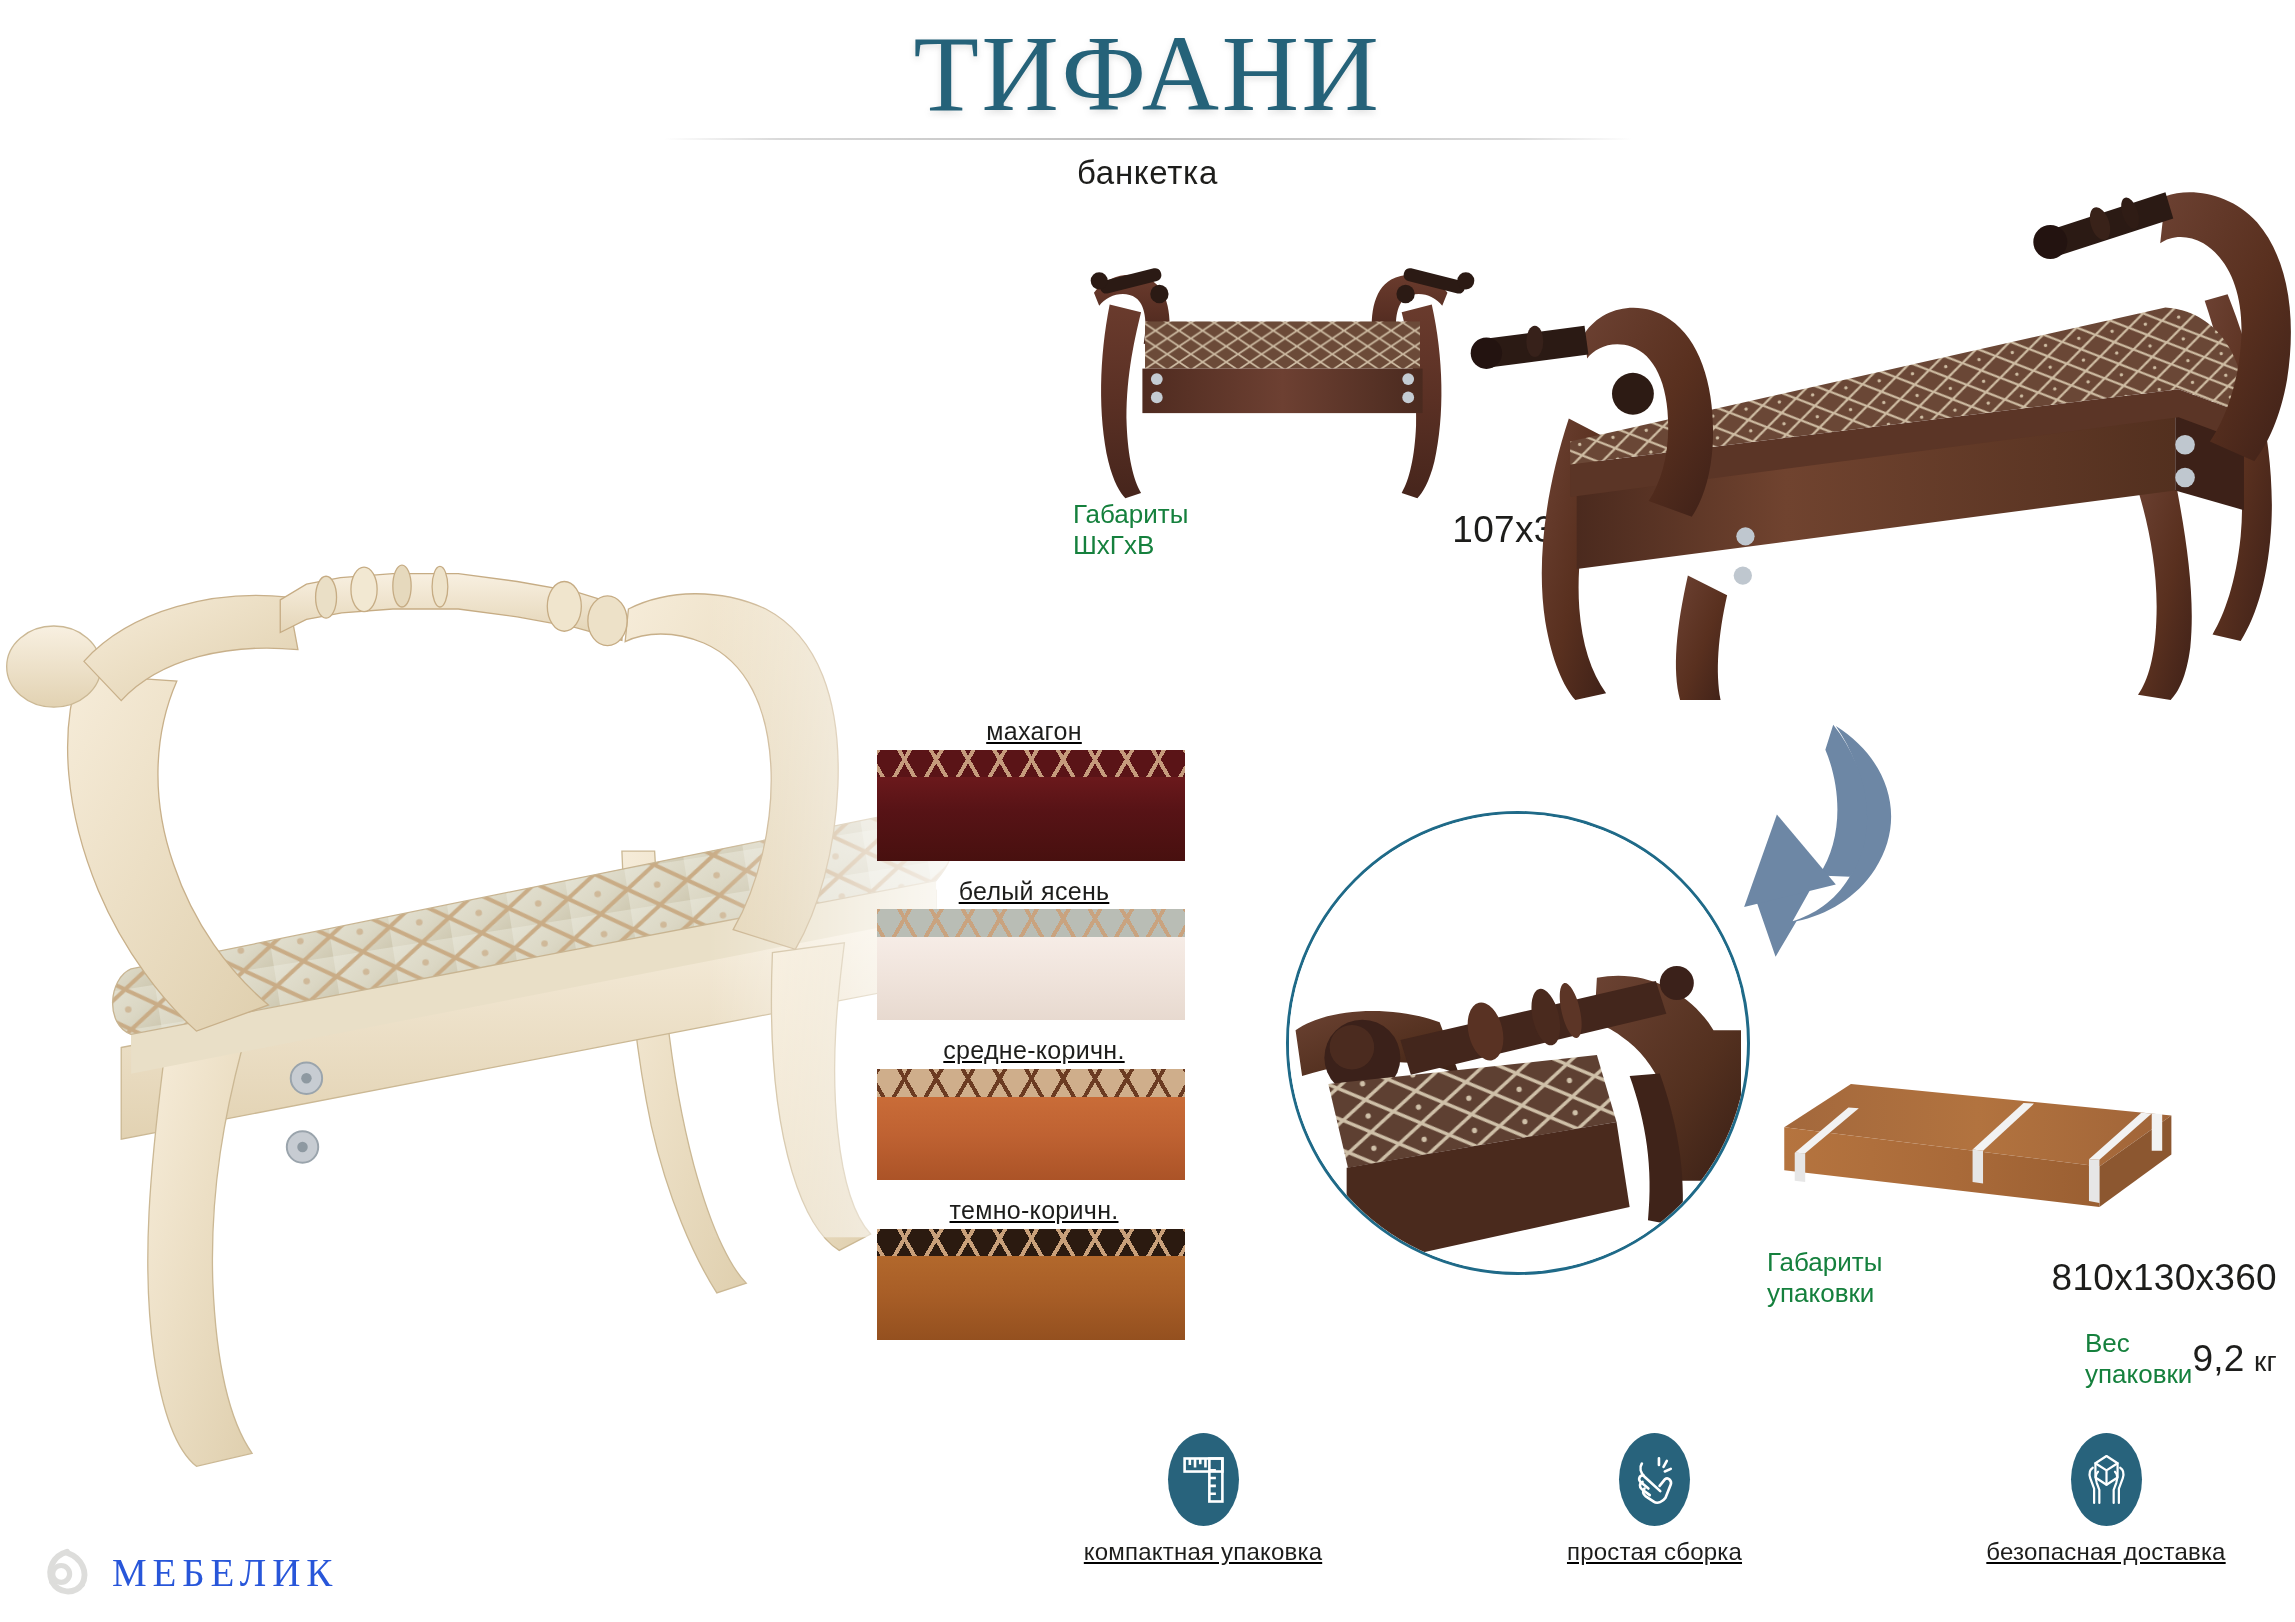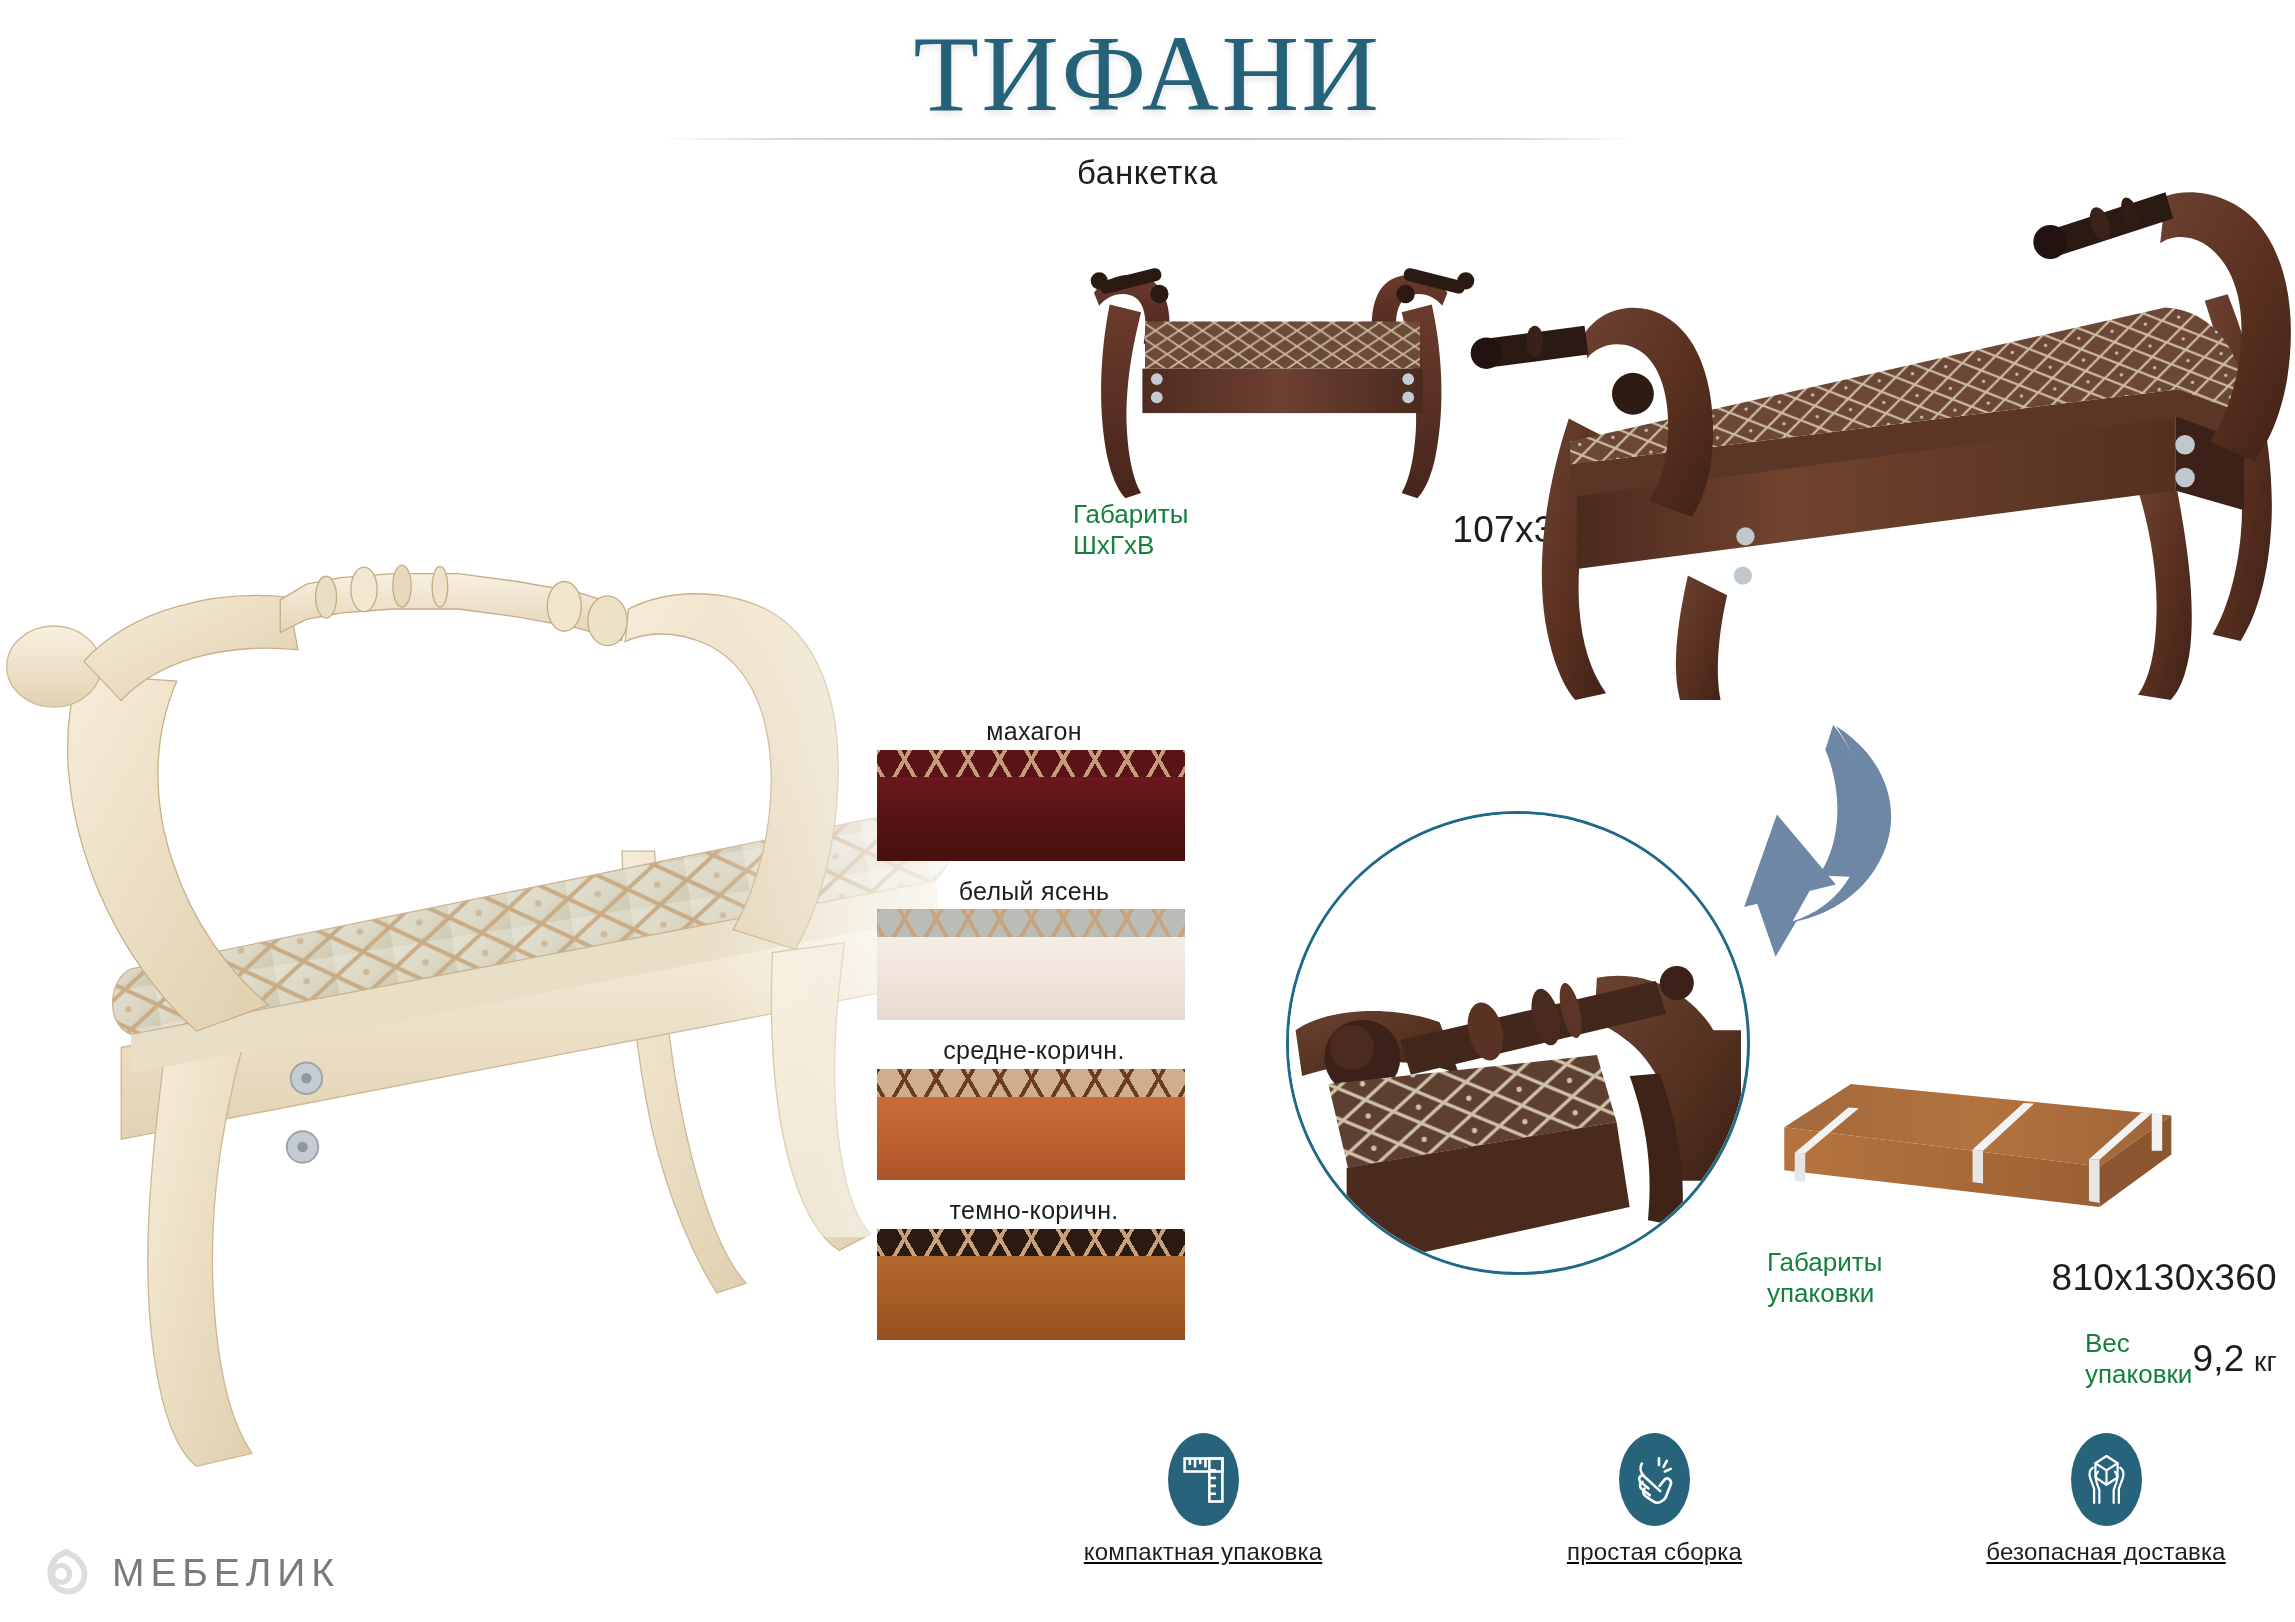--- a/index.html
+++ b/index.html
@@ -38,21 +38,21 @@
   .spec-label{
     font-size:26px;line-height:1.18;color:#15803d;font-weight:400;
     white-space:pre-line;text-align:left;
   }
   .spec-value{
     font-size:37px;color:#1d1d1b;font-weight:400;letter-spacing:0.3px;white-space:nowrap;
   }
   .spec-value .unit{font-size:28px;}
 
   
-  #swatch-stack{position:absolute;left:877px;top:717px;width:314px;}
+  #swatch-stack{position:absolute;left:877px;top:717px;width:314px;text-decoration:underline;}
   .swatch-item{position:relative;margin-bottom:15.7px;}
   .swatch-label{
     font-size:25px;color:#1d1d1b;text-align:center;letter-spacing:0.3px;
     margin-bottom:3.9px;position:relative;z-index:3;
   }
   .swatch-chip{
     width:308px;height:111px;position:relative;overflow:hidden;
     box-shadow:0 0 0 0 rgba(0,0,0,0);
   }
   .chip-fabric{position:absolute;left:0;top:0;width:100%;height:27.5px;overflow:hidden;}
@@ -84,21 +84,21 @@
     width:71px;height:93px;border-radius:50%;background:#28637c;
     margin:0 auto 11.8px;display:flex;align-items:center;justify-content:center;
   }
   .feature .badge svg{display:block;}
   .feature-label{font-size:24px;color:#1d1d1b;letter-spacing:0.2px;white-space:nowrap;}
 
   
   #brand-logo{position:absolute;left:39px;top:1544px;display:flex;align-items:center;gap:17px;opacity:.95;}
   #brand-logo .mark{width:56px;height:56px;}
   #brand-logo .wordmark{
-    font-size:39px;letter-spacing:5.9px;color:#737373;font-weight:400;line-height:1;
+    font-size:39px;letter-spacing:5.9px;color:#1d4ed8;font-weight:400;line-height:1;font-family:Liberation Serif, serif;
   }
 </style>
 </head>
 <body>
 
 <div id="title-block" class="abs">
   <h1 id="page-title">ТИФАНИ</h1>
   <div id="title-rule"></div>
   <div id="page-subtitle">банкетка</div>
 </div>

